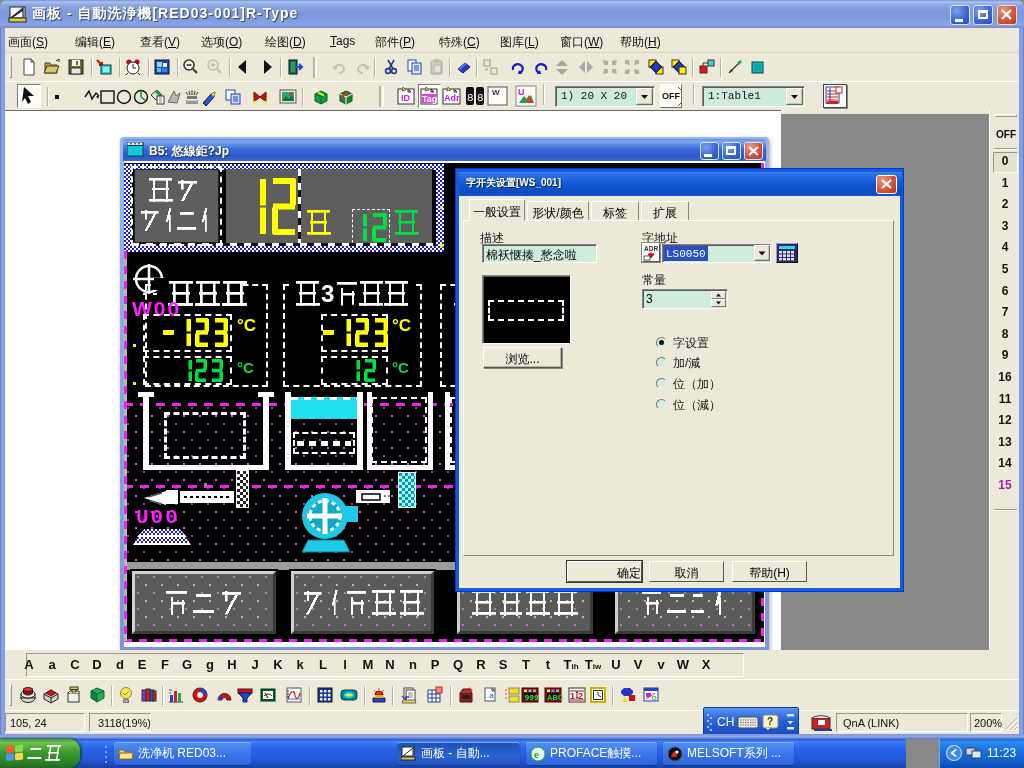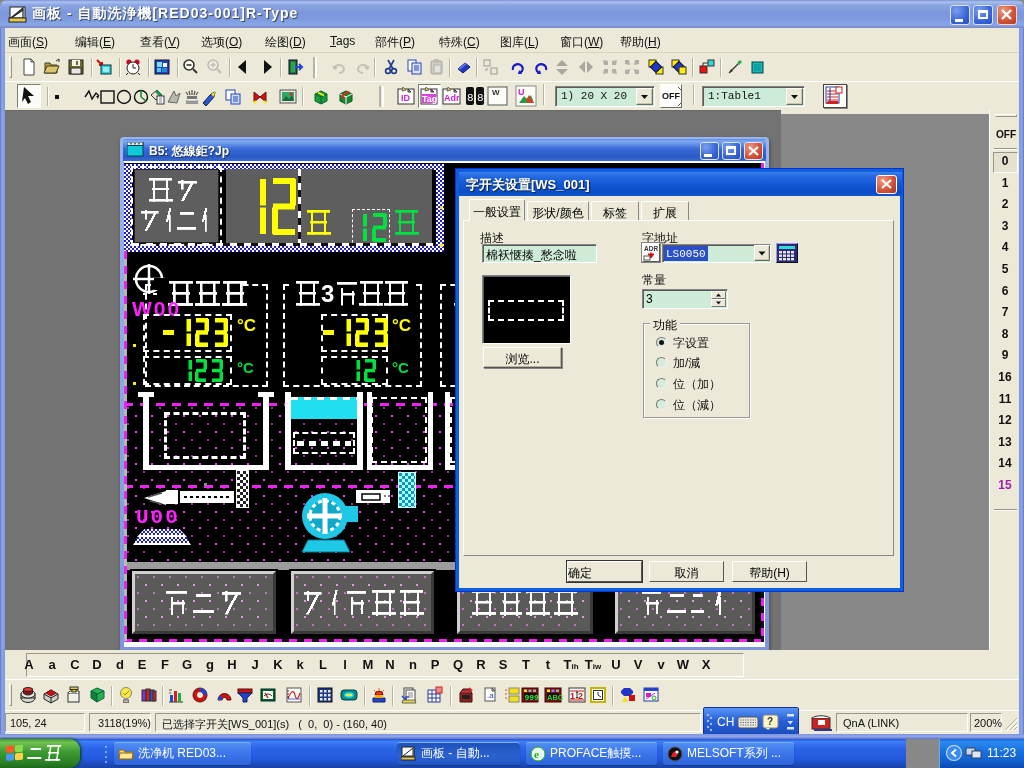--- a/index.html
+++ b/index.html
@@ -358,21 +358,21 @@
       </div>
    <div class="abs" style="left:818px;top:2px;width:24px;height:24px;background:#fdfdfa;border:1px solid #444;box-shadow:1px 1px 0 #888"><svg width="22" height="22">
           <rect x="2" y="2" width="13" height="16" fill="#fff" stroke="#223a9a"></rect>
           <path d="M3 6h11M3 9h11M3 12h11M3 15h11" stroke="#cc2222"></path>
           <path d="M6 3v14" stroke="#223a9a"></path>
           <rect x="12" y="2" width="6" height="6" fill="#fff" stroke="#cc2222"></rect>
           <path d="M4 16h10v3H2z" fill="#cc2222"></path>
         </svg></div>
   </div>
 
-  <div class="abs" id="workspace" style="left:5px;top:110px;width:776px;height:540px;background:#737373;border-top:1px solid #6a6a6a">
+  <div class="abs" id="workspace" style="left:5px;top:110px;width:776px;height:540px;background:#ffffff;border-top:1px solid #6a6a6a">
 <div class="abs" style="left:115px;top:26px;width:649px;height:513px;background:linear-gradient(180deg,#9ab4ec,#7d95dc);border-radius:4px 4px 0 0;box-shadow:1px 2px 4px rgba(0,0,0,.35)">
 <div class="abs" style="left:3px;top:2px;width:643px;height:22px;border-radius:3px 3px 0 0;background:linear-gradient(180deg,#5a8ae8 0%,#80aaf0 10%,#3a6ad8 45%,#2a5ac8 80%,#3a6ad0 100%)">
 <svg class="abs" style="left:4px;top:3px" width="17" height="15">
             <rect x="0" y="0" width="16" height="14" fill="#10c8d8" stroke="#08404a"></rect>
             <rect x="0" y="0" width="16" height="3.5" fill="#e8f2f8" stroke="#08404a"></rect>
             <path d="M3 1.8h2M7 1.8h2M11 1.8h2" stroke="#333"></path>
           </svg>
 <span class="abs" style="left:26px;top:4px;font-size:12px;font-weight:bold;color:#fff;text-shadow:1px 1px 1px #234">B5: 悠線鉅?Jp</span>
 <div class="abs" style="left:577px;top:3px;width:19px;height:18px;border-radius:3px;border:1px solid #dce6f8;background:radial-gradient(circle at 30% 25%,#7ba0ee,#3964d6 60%,#2750b8)">
 <div class="abs" style="left:3px;top:11px;width:8px;height:3px;background:#fff"></div>
@@ -587,21 +587,21 @@
             <div class="abs" style="left:480px;top:420px;width:3px;height:3px;background:#e8e840"></div>
             <div class="abs" style="left:600px;top:390px;width:3px;height:3px;background:#999"></div>
             <div class="abs" style="left:0;top:476px;width:637px;height:3px;background:repeating-linear-gradient(90deg,#ee22ee 0 8px,#111 8px 15px)"></div>
 <div class="abs" style="left:637px;top:0;width:3px;height:479px;background:repeating-linear-gradient(180deg,#ee22ee 0 8px,#111 8px 15px)"></div>
             <div class="abs" style="left:0;top:88px;width:3px;height:391px;background:repeating-linear-gradient(180deg,#ee22ee 0 8px,#b8b8b8 8px 15px)"></div>
 </div>
 </div>
 </div>
 <div class="abs" style="left:450px;top:57px;width:449px;height:424px;background:#ECE9D8;border:1px solid #0831d9;box-shadow:0 0 0 3px #0f5edb inset;border-radius:0">
 <div class="abs" style="left:3px;top:3px;width:443px;height:24px;background:linear-gradient(180deg,#3a80ee 0%,#2a6ee4 12%,#1257d4 50%,#0a4cc4 85%,#1155cc 100%)">
-<span class="abs" style="left:7px;top:4px;font-size:13px;font-weight:bold;color:#fff;text-shadow:1px 1px 1px #123">字开关设置[WS_001]</span>
+<span class="abs" style="left:7px;top:4px;font-size:10px;font-weight:bold;color:#fff;text-shadow:1px 1px 1px #123">字开关设置[WS_001]</span>
 <div class="abs" style="left:417px;top:3px;width:21px;height:19px;border-radius:3px;border:1px solid #fff;background:radial-gradient(circle at 30% 25%,#ee9a80,#d4553a 55%,#a83620)"><svg width="19" height="17">
               <path d="M5 4l9 8M14 4l-9 8" stroke="#fff" stroke-width="2.2"></path>
             </svg></div>
 </div>
 <div class="abs" style="left:13px;top:30px;width:56px;height:22px;background:#ECE9D8;border:1px solid;border-color:#fff #888 #ECE9D8 #fff;border-radius:2px 2px 0 0;z-index:3;font-size:12px;text-align:center;padding-top:4px">一般设置</div>
 <div class="abs" style="left:71px;top:32px;width:62px;height:20px;background:#ECE9D8;border:1px solid;border-color:#fff #888 #888 #fff;border-radius:2px 2px 0 0;font-size:12px;text-align:center;padding-top:3px">形状/颜色</div>
 <div class="abs" style="left:135px;top:32px;width:48px;height:20px;background:#ECE9D8;border:1px solid;border-color:#fff #888 #888 #fff;border-radius:2px 2px 0 0;font-size:12px;text-align:center;padding-top:3px">标签</div>
 <div class="abs" style="left:185px;top:32px;width:48px;height:20px;background:#ECE9D8;border:1px solid;border-color:#fff #888 #888 #fff;border-radius:2px 2px 0 0;font-size:12px;text-align:center;padding-top:3px">扩展</div>
 <div class="abs" style="left:7px;top:51px;width:431px;height:336px;border:1px solid;border-color:#fff #888 #888 #fff;background:#ECE9D8"></div>
 <span class="abs lb" style="left:24px;top:61px">描述</span>
@@ -650,33 +650,30 @@
             <svg style="display:block" width="13" height="6" viewBox="0 0 13 6">
               <path d="M4 4.5l2.5-3 2.5 3z" fill="#111"></path>
             </svg>
           </div>
 <div class="abs" style="right:1px;bottom:1px;width:15px;height:8px;background:#ECE9D8;border:1px solid;border-color:#fff #777 #777 #fff">
             <svg style="display:block" width="13" height="6" viewBox="0 0 13 6">
               <path d="M4 1.5l2.5 3 2.5-3z" fill="#111"></path>
             </svg>
           </div>
 </div>
-<div class="abs" style="left:187px;top:154px;width:107px;height:95px;border:1px solid #999;box-shadow:1px 1px 0 #fff inset,1px 1px 0 #fff">
-          <span class="abs" style="left:6px;top:-7px;background:#ECE9D8;padding:0 3px;font-size:12px">功能</span>
-        </div>
 <div class="abs" style="left:200px;top:168px;width:11px;height:11px;border-radius:50%;background:#d6ecdc;border:1px solid;border-color:#777 #eee #eee #777"></div>
 <div class="abs" style="left:203px;top:171px;width:5px;height:5px;border-radius:50%;background:#111"></div>
 <span class="abs lb" style="left:217px;top:166px">字设置</span>
 <div class="abs" style="left:200px;top:188px;width:11px;height:11px;border-radius:50%;background:#d6ecdc;border:1px solid;border-color:#777 #eee #eee #777"></div>
 <span class="abs lb" style="left:217px;top:186px">加/減</span>
 <div class="abs" style="left:200px;top:209px;width:11px;height:11px;border-radius:50%;background:#d6ecdc;border:1px solid;border-color:#777 #eee #eee #777"></div>
 <span class="abs lb" style="left:217px;top:207px">位（加）</span>
 <div class="abs" style="left:200px;top:230px;width:11px;height:11px;border-radius:50%;background:#d6ecdc;border:1px solid;border-color:#777 #eee #eee #777"></div>
 <span class="abs lb" style="left:217px;top:228px">位（減）</span>
-<div class="abs" style="left:111px;top:392px;width:75px;height:21px;background:#ECE9D8;border:1px solid;border-color:#fff #555 #555 #fff;box-shadow:0 0 0 1px #333;font-size:12px;text-align:left;padding-top:3px">确定</div>
+<div class="abs" style="left:111px;top:392px;width:75px;height:21px;background:#ECE9D8;border:1px solid;border-color:#fff #555 #555 #fff;box-shadow:0 0 0 1px #333;font-size:12px;text-align:right;padding-top:3px">确定</div>
 <div class="abs" style="left:193px;top:392px;width:75px;height:21px;background:#ECE9D8;border:1px solid;border-color:#fff #555 #555 #fff;font-size:12px;text-align:center;padding-top:3px">取消</div>
 <div class="abs" style="left:276px;top:392px;width:75px;height:21px;background:#ECE9D8;border:1px solid;border-color:#fff #555 #555 #fff;font-size:12px;text-align:center;padding-top:3px">帮助(H)</div>
 </div>
 </div>
 
   <div class="abs beige" id="rstrip" style="left:989px;top:110px;width:30px;height:540px;border-left:1px solid #fff">
 <div class="abs" style="left:5px;top:4px;width:22px;height:3px;border:1px solid;border-color:#fff #9a9688 #9a9688 #fff"></div>
 <span class="abs" style="left:6px;top:18px;font-size:11px;font-weight:bold;color:#111;transform:scaleX(.92);transform-origin:left">OFF</span>
 <div class="abs" style="left:4px;top:38px;width:23px;height:1px;background:#9a9688"></div>
       <div class="abs" style="left:4px;top:39px;width:23px;height:1px;background:#fff"></div>
@@ -920,21 +917,20 @@
           <path d="M3 12l9-6" stroke="#cc22cc"></path>
           <rect x="3" y="6" width="5" height="4" fill="#cc22cc"></rect>
           <circle cx="11" cy="11" r="2" fill="none" stroke="#22aa22"></circle>
         </g>
    </svg>
   </div>
 
   <div class="abs beige" id="statusbar" style="left:5px;top:710px;width:1014px;height:24px;border-top:1px solid #fff;font-size:11px;color:#111">
     <div class="abs" style="left:0;top:2px;width:80px;height:19px;border:1px solid;border-color:#9a9688 #fff #fff #9a9688;padding:3px 0 0 4px">105, 24</div>
     <div class="abs" style="left:84px;top:2px;width:62px;height:19px;border:1px solid;border-color:#9a9688 #fff #fff #9a9688;padding:3px 0 0 8px">3118(19%)</div>
-    <div class="abs" style="left:150px;top:2px;width:546px;height:19px;border:1px solid;border-color:#9a9688 #fff #fff #9a9688;padding:3px 0 0 6px">已选择字开关[WS_001](s)&nbsp;&nbsp;&nbsp;(&nbsp;&nbsp;0,&nbsp;&nbsp;0) - (160, 40)</div>
     <div class="abs" style="left:700px;top:2px;width:100px;height:19px"></div>
     <svg class="abs" style="left:805px;top:3px" width="26" height="18">
         <rect x="2" y="4" width="18" height="11" fill="#cc2222" stroke="#333"></rect>
         <path d="M2 4c4-3 14-3 18 0" fill="#fff" stroke="#333"></path>
         <path d="M4 16h18" stroke="#223a9a" stroke-width="2"></path>
         <rect x="8" y="6" width="7" height="5" fill="#fff"></rect>
       </svg>
     <div class="abs" style="left:831px;top:2px;width:132px;height:19px;border:1px solid;border-color:#9a9688 #fff #fff #9a9688;padding:3px 0 0 6px">QnA (LINK)</div>
     <div class="abs" style="left:965px;top:2px;width:32px;height:19px;border:1px solid;border-color:#9a9688 #fff #fff #9a9688;padding:3px 0 0 3px">200%</div>
     <svg class="abs" style="left:998px;top:5px" width="16" height="16">

